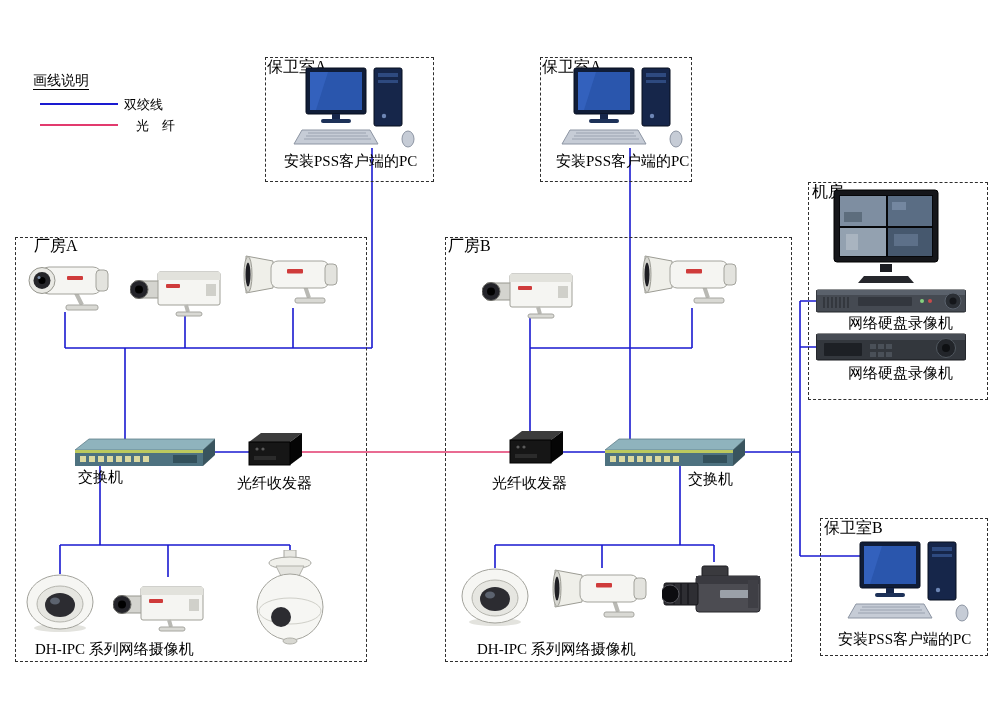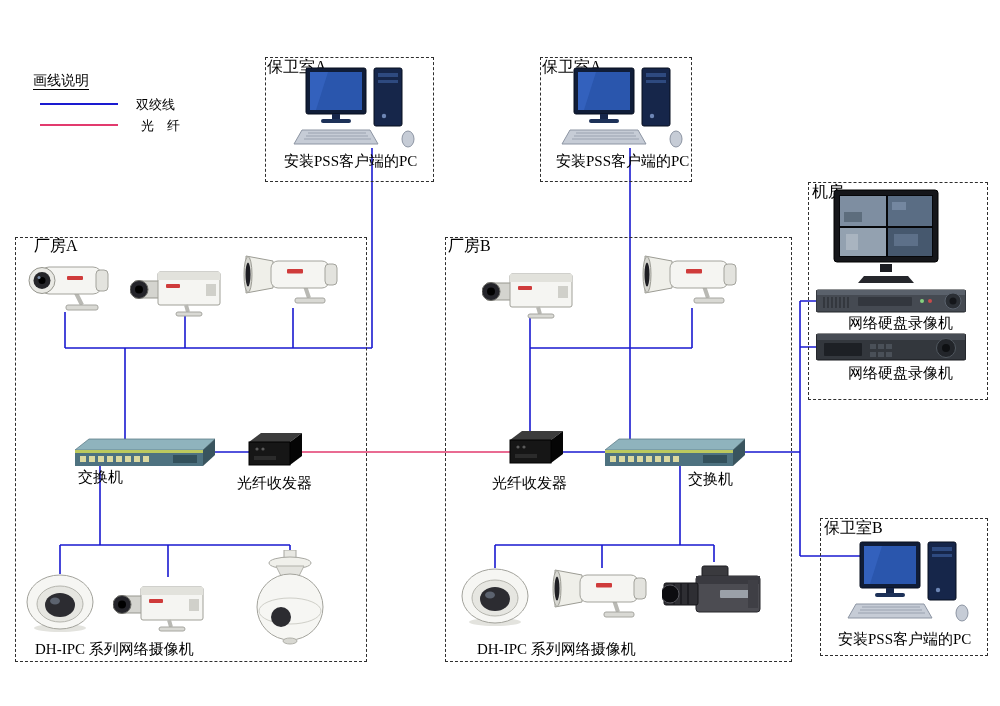--- a/index.html
+++ b/index.html
@@ -2,21 +2,21 @@
 <html style="--twisted-pair: #1a1ad0; --fiber: #e23a6e;"><head>
 <meta charset="utf-8">
 <style>
   html,body{margin:0;padding:0;background:#fff;}
   .stage{position:relative;width:1000px;height:706px;background:#ffffff;overflow:hidden;
          font-family:"Liberation Serif","DejaVu Serif",serif;color:#000;}
   .zone-box{position:absolute;border:1.6px dashed #2e2e2e;}
   .zone-title{position:absolute;font-size:16px;white-space:nowrap;margin-top:21px;}
   .lbl{position:absolute;font-size:15px;white-space:nowrap;}
   .legend-title{position:absolute;font-size:14px;text-decoration:underline;text-underline-offset:4px;}
-  .legend-label{position:absolute;font-size:13px;white-space:nowrap;margin-left:12px;}
+  .legend-label{position:absolute;font-size:13px;white-space:nowrap;}
   .swatch{position:absolute;height:2px;width:78px;}
   .sw-tp{background:var(--twisted-pair,#1a1ad0);}
   .sw-fo{background:var(--fiber,#e23a6e);}
   .wires{position:absolute;left:0;top:0;}
   .wires path{fill:none;stroke-width:1.6;}
   .wires .tp{stroke:var(--twisted-pair,#1a1ad0);}
   .wires .fo{stroke:var(--fiber,#e23a6e);}
   .dev{position:absolute;}
   .defs{position:absolute;width:0;height:0;}
 </style>
@@ -176,21 +176,21 @@
     <path class="tp" d="M680 466 V545 M495 545 H714 M495 545 V568 M602 545 V568 M714 545 V562"></path>
     <path class="tp" d="M735 452 H800 M800 301 V556 M800 301 H818 M800 347 H818"></path>
     <path class="tp" d="M800 556 H864"></path>
   </svg>
 
   <div>
     <div class="legend-title" style="left:33px;top:72px">画线说明</div>
     <div class="swatch sw-tp" style="left:40px;top:103px"></div>
     <div class="legend-label" style="left:124px;top:96px">双绞线</div>
     <div class="swatch sw-fo" style="left:40px;top:124px"></div>
-    <div class="legend-label" style="left:129px;top:117px">光　纤</div>
+    <div class="legend-label" style="left:136px;top:117px">光　纤</div>
   </div>
 
   <div>
     <div class="zone-title" style="left:267px;top:36px">保卫室A</div>
     <div class="zone-box" style="left:265px;top:57px;width:167px;height:123px"></div>
     <svg class="dev" style="left:288px;top:66px" width="135" height="88" viewBox="0 0 135 88">
         <use href="#sym-pc"></use>
       </svg>
     <div class="lbl" style="left:284px;top:152px">安装PSS客户端的PC</div>
   </div>

